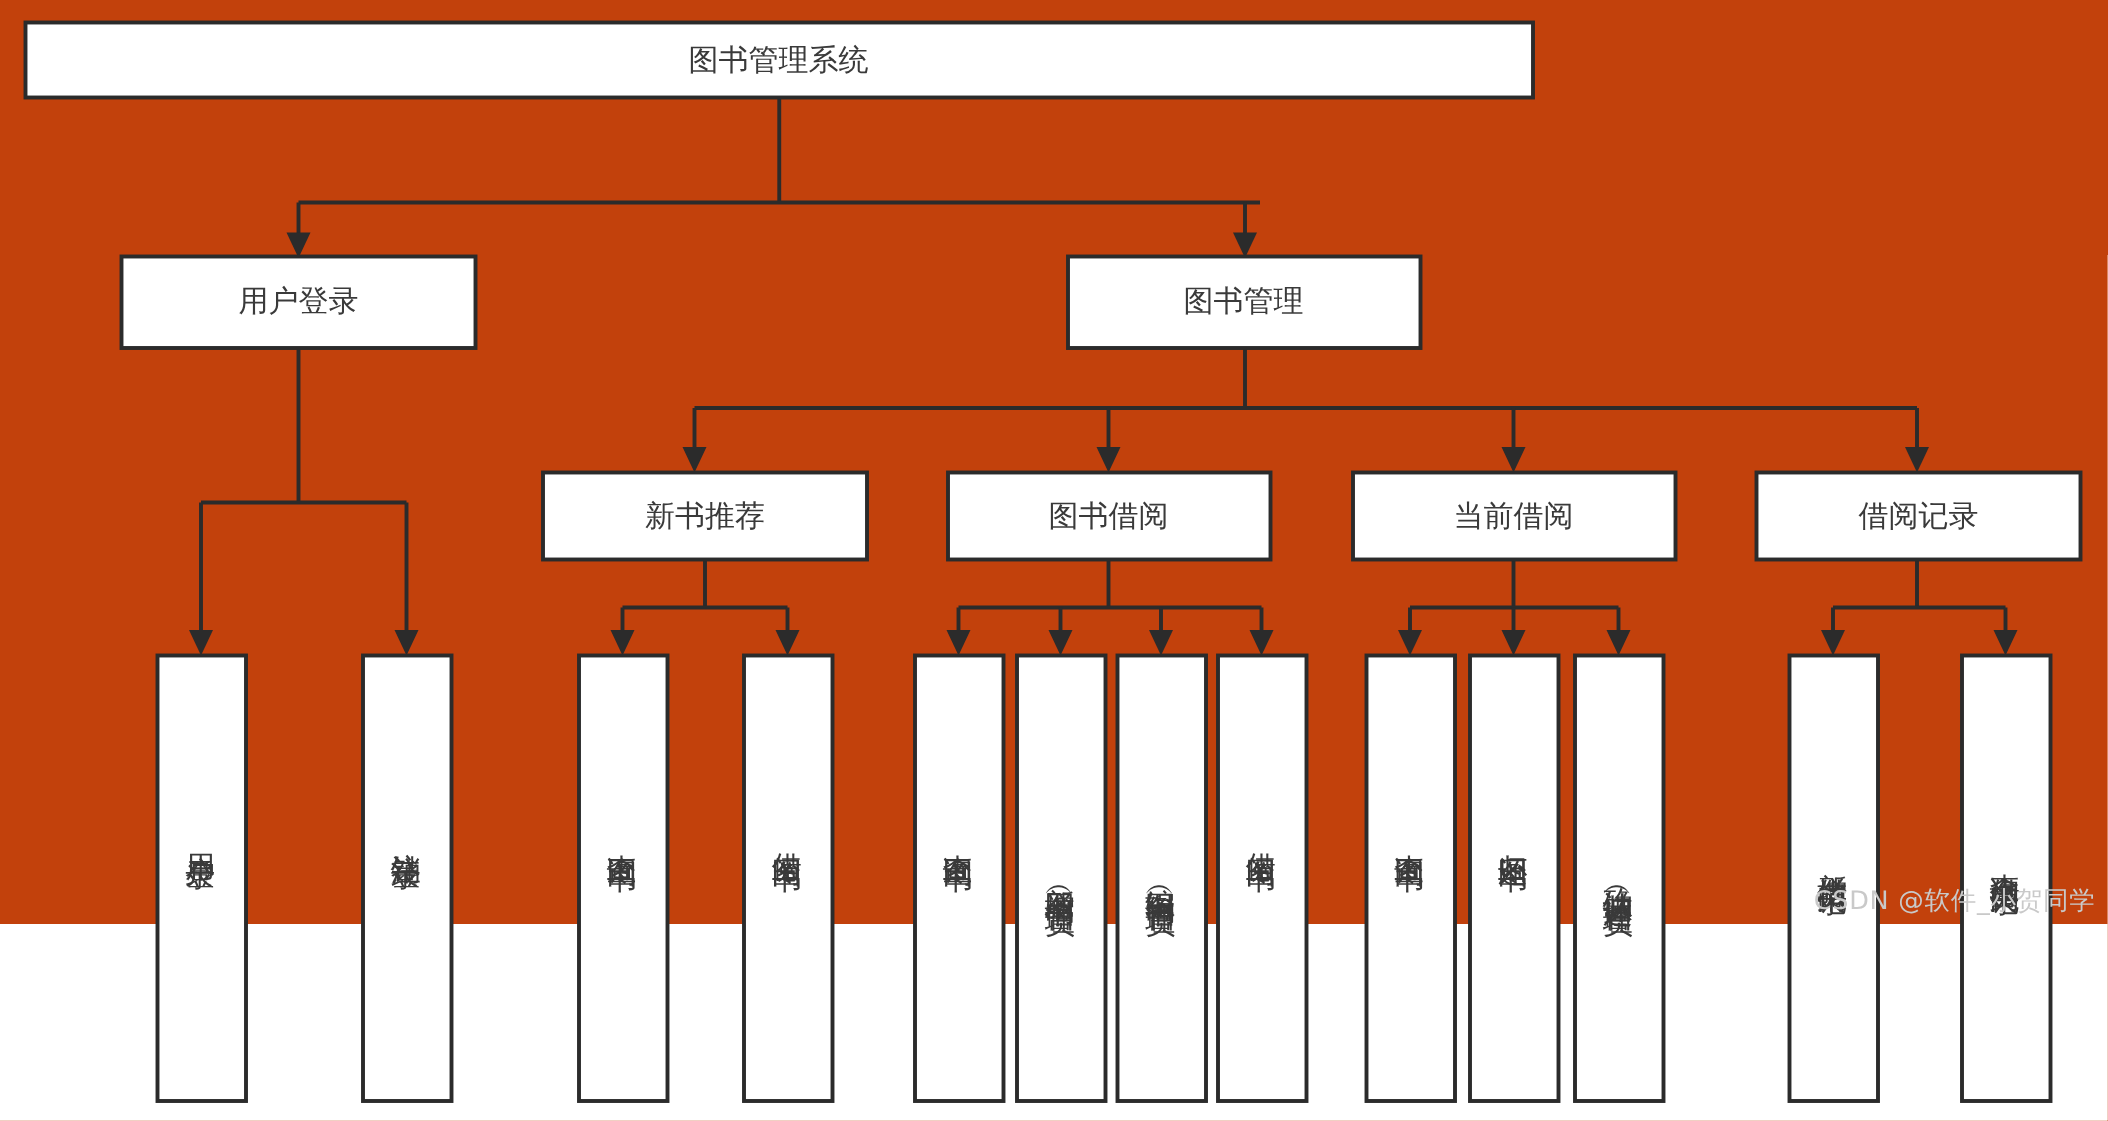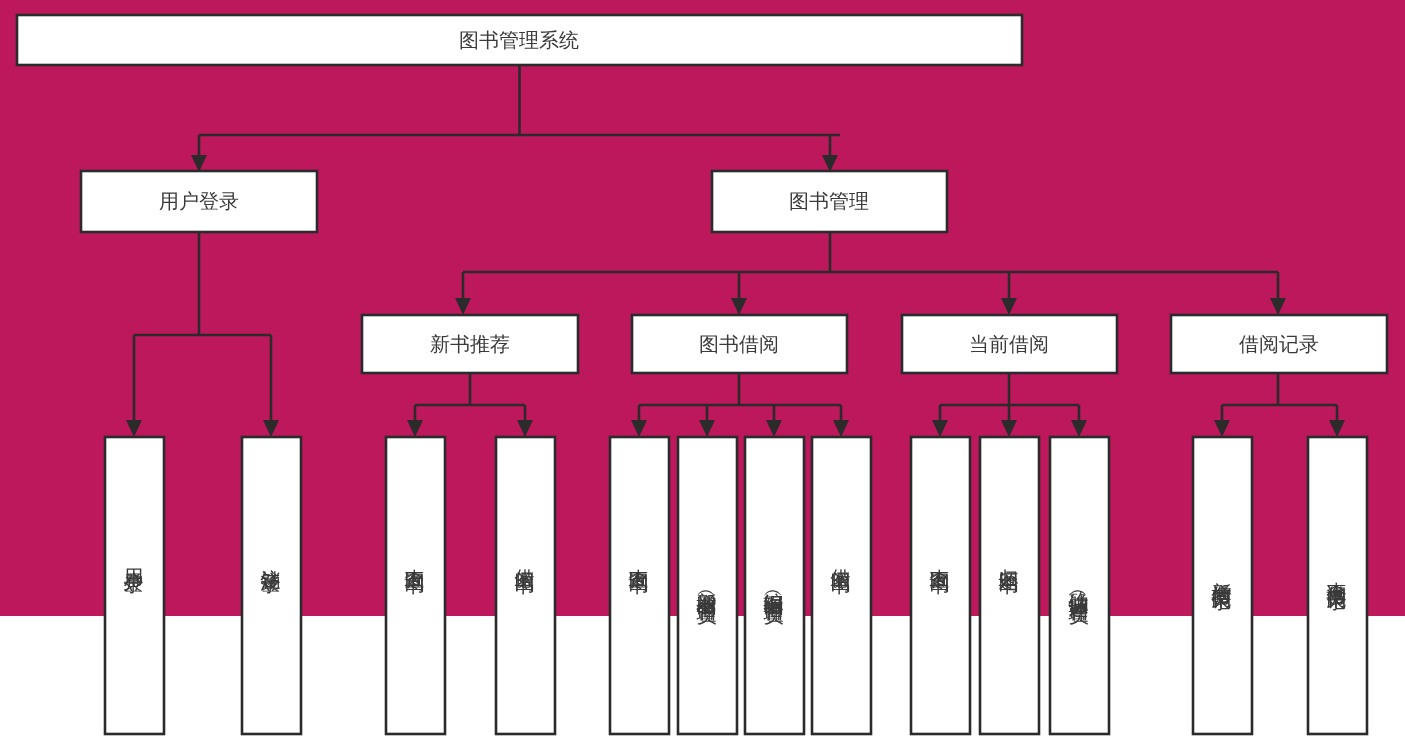--- a/index.html
+++ b/index.html
@@ -10,21 +10,21 @@
   body {
     width: 1405px;
     height: 747px;
     font-family: "DejaVu Sans", "Liberation Sans", sans-serif;
     overflow: hidden;
   }
   #diagram-root {
     position: relative;
     width: 1405px;
     height: 616px;
-    background: #be185d;
+    background: #c2410c;
   }
   svg#flow {
     position: absolute;
     left: 0;
     top: 0;
     width: 1405px;
     height: 747px;
   }
   .node-box {
     fill: #ffffff;
@@ -222,13 +222,14 @@
       <rect class="node-box" x="1193" y="437" width="59" height="297"></rect>
       <text class="node-label-v" x="1222" y="572">新增借阅记录</text>
     </g>
     <g>
       <rect class="node-box" x="1308" y="437" width="59" height="297"></rect>
       <text class="node-label-v" x="1337" y="572">查询借阅记录</text>
     </g>
 
   </svg>
 
+  <div class="watermark">CSDN @软件_小贺同学</div>
 </div>
 
 </body></html>

